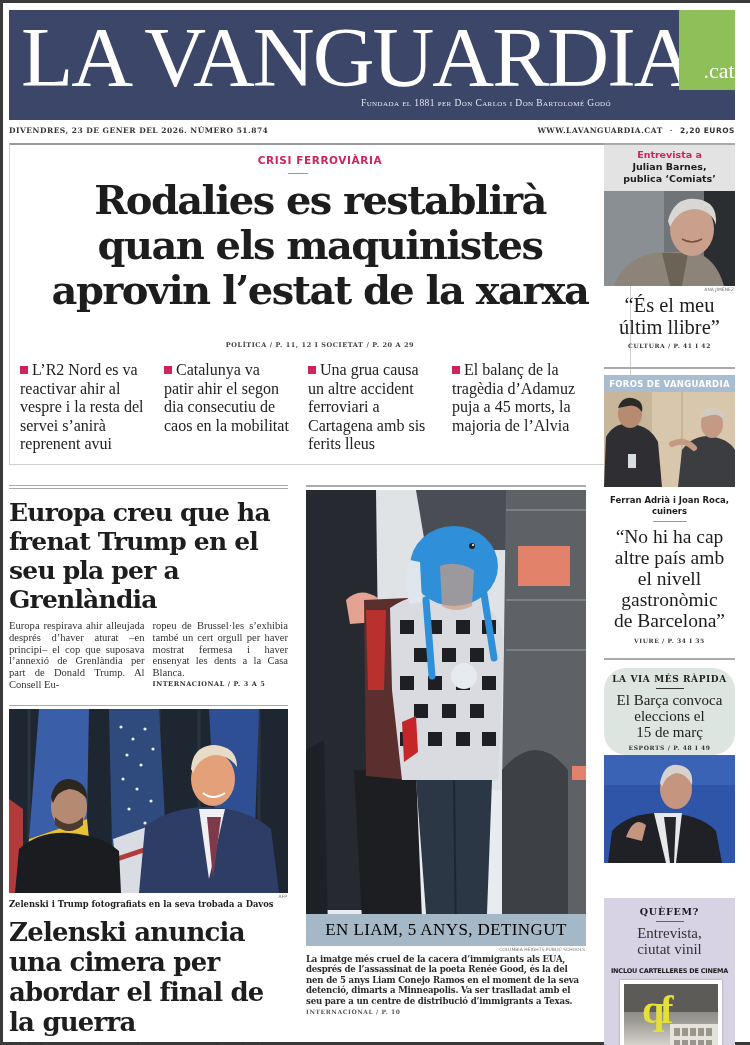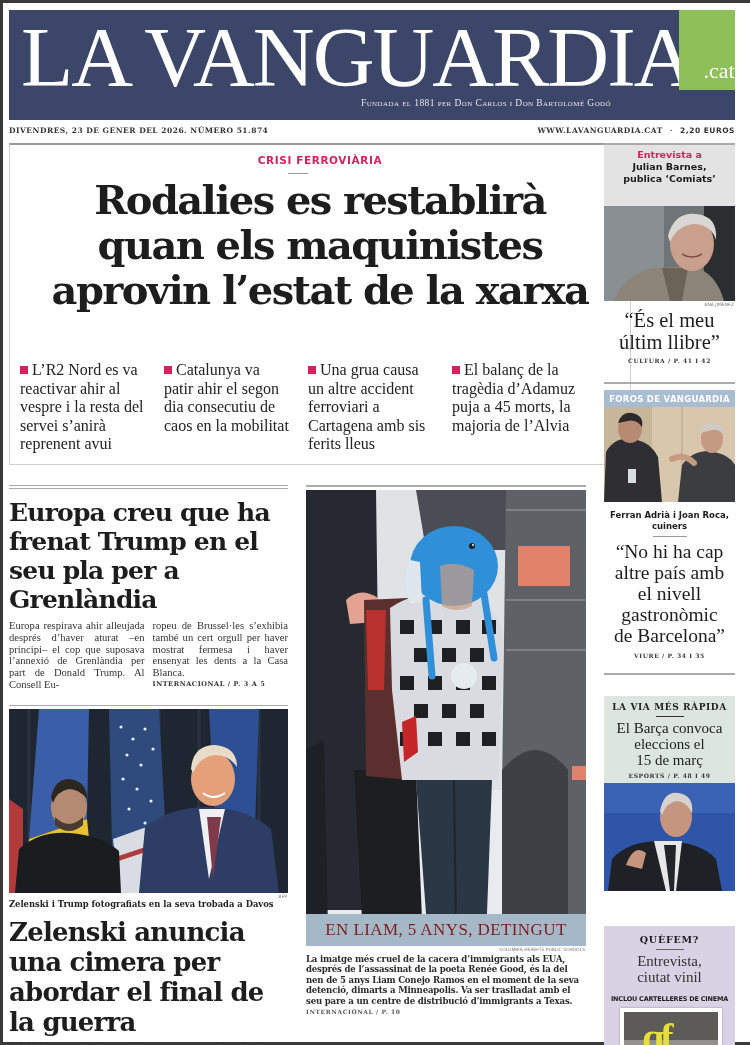--- a/index.html
+++ b/index.html
@@ -23,21 +23,21 @@
   .kicker-rule { position: absolute; top: 28px; left: 278px; width: 20px; height: 1px; background: #999; }
   .headline { position: absolute; top: 32px; left: 0; width: 100%; text-align: center; font-family: "DejaVu Serif", serif; font-weight: bold; font-size: 40px; line-height: 45px; letter-spacing: -1.6px; color: #1d1d1d; }
   .sections-ref { position: absolute; top: 196px; left: 0; width: 100%; text-align: center; font-size: 6.5px; font-weight: bold; letter-spacing: 0.6px; color: #444; }
   .bullets { position: absolute; top: 216px; left: 10px; width: 560px; display: flex; gap: 16px; }
   .bullet { flex: 1; font-family: "Liberation Serif", serif; font-size: 16px; line-height: 18.6px; color: #222; }
   .bullet .sq { display: inline-block; width: 8px; height: 8px; background: #d0235b; margin-right: 4px; vertical-align: 1px; }
 
   
   .right-col { position: absolute; left: 604px; top: 143px; width: 131px; }
   .rc-rule { height: 2px; background: #aaa; }
-  .interview-head { background: #e3e3e3; text-align: center; padding: 4px 2px 21px; font-family: "DejaVu Sans", sans-serif; font-weight: bold; font-size: 9.5px; line-height: 12px; }
+  .interview-head { background: #e3e3e3; text-align: center; padding: 4px 2px 6px; font-family: "DejaVu Sans", sans-serif; font-weight: bold; font-size: 9.5px; line-height: 12px; }
   .interview-head .pink { color: #d0235b; }
   .photo { position: relative; overflow: hidden; }
   .credit { text-align: right; font-size: 4.5px; color: #777; font-family: "DejaVu Sans", sans-serif; padding: 1px 1px 0 0; }
   .quote-lg { text-align: center; font-family: "Liberation Serif", serif; font-size: 20px; line-height: 22px; color: #1d1d1d; }
   .section-ref { text-align: center; font-size: 6px; font-weight: bold; letter-spacing: 0.6px; color: #333; margin-top: 4px; }
   .foros-head { background: #a9bdd2; color: #fff; text-align: center; font-family: "DejaVu Sans", sans-serif; font-weight: bold; font-size: 8.5px; padding: 4px 0 3px; letter-spacing: 0.3px; }
   .names { text-align: center; font-family: "DejaVu Sans", sans-serif; font-weight: bold; font-size: 8.5px; line-height: 11px; margin-top: 8px; }
   .mini-rule { width: 34px; height: 1px; background: #999; margin: 4px auto 4px; }
   .via-box { background: #dde5e1; padding: 6px 4px 4px; text-align: center; }
   .via-head { font-weight: bold; font-size: 9px; letter-spacing: 0.6px; color: #222; }
@@ -59,21 +59,21 @@
   .story-ref { font-family: "DejaVu Serif", serif; font-size: 6.5px; font-weight: bold; letter-spacing: 0.6px; color: #333; }
   .single-rule { height: 1px; background: #aaa; margin-top: 9px; }
   .zel-photo { margin-top: 3px; height: 184px; position: relative; overflow: hidden; background: #1f2630; }
   .photo-caption { font-family: "DejaVu Serif", serif; font-weight: bold; font-size: 8.4px; color: #222; margin-top: 4px; }
   .zel-head { font-family: "DejaVu Serif", serif; font-weight: bold; font-size: 26px; line-height: 30px; letter-spacing: -0.8px; color: #1d1d1d; margin-top: 8px; }
   .zel-sub { font-family: "Liberation Serif", serif; font-size: 15.5px; line-height: 17px; color: #333; margin-top: 1px; }
 
   
   .center-col { position: absolute; left: 306px; top: 485px; width: 280px; }
   .liam-photo { margin-top: 3px; height: 456px; position: relative; overflow: hidden; background: #e6e9ec; }
-  .liam-banner { position: absolute; left: 0; bottom: 0; width: 100%; height: 32px; background: #a5b8c7; color: #7f1d1d; font-family: "Liberation Serif", serif; font-size: 17px; letter-spacing: 0.4px; display: flex; align-items: center; justify-content: center; }
+  .liam-banner { position: absolute; left: 0; bottom: 0; width: 100%; height: 32px; background: #a5b8c7; color: #000000; font-family: "Liberation Serif", serif; font-size: 17px; letter-spacing: 0.4px; display: flex; align-items: center; justify-content: center; }
   .liam-text { font-family: "DejaVu Serif", serif; font-weight: bold; font-size: 8.6px; line-height: 10.4px; color: #2a2a2a; margin-top: 2px; letter-spacing: -0.2px; }
   .liam-text .ref { font-weight: bold; font-size: 6px; letter-spacing: 0.6px; color: #555; }
 </style>
 </head>
 <body>
 
 <div class="page"></div>
 
 <div class="masthead">
   <div class="logo">LA VANGUARDIA</div>
@@ -91,20 +91,21 @@
 </div>
 
 <div class="main-box">
   <div class="kicker">CRISI FERROVIÀRIA</div>
   <div class="kicker-rule"></div>
   <div class="headline">
     <div>Rodalies es restablirà</div>
     <div>quan els maquinistes</div>
     <div>aprovin l’estat de la xarxa</div>
   </div>
+  <div class="sections-ref">POLÍTICA / P. 11, 12 I SOCIETAT / P. 20 A 29</div>
   <div class="bullets">
     <div class="bullet"><span class="sq"></span><span>L’R2 Nord es va reactivar ahir al vespre i la resta del servei s’anirà reprenent avui</span></div>
     <div class="bullet"><span class="sq"></span><span>Catalunya va patir ahir el segon dia consecutiu de caos en la mobilitat</span></div>
     <div class="bullet"><span class="sq"></span><span>Una grua causa un altre accident ferroviari a Cartagena amb sis ferits lleus</span></div>
     <div class="bullet"><span class="sq"></span><span>El balanç de la tragèdia d’Adamuz puja a 45 morts, la majoria de l’Alvia</span></div>
   </div>
 </div>
 
 <div class="right-col">
 
@@ -163,21 +164,21 @@
       <div>altre país amb</div>
       <div>el nivell</div>
       <div>gastronòmic</div>
       <div>de Barcelona”</div>
     </div>
     <div class="section-ref" style="margin-top:6px;">VIURE / P. 34 I 35</div>
   </div>
 
   <div style="margin-top:14px;">
     <div class="rc-rule"></div>
-    <div class="via-box" style="margin-top:21px;">
+    <div class="via-box" style="margin-top:8px;border-radius:22px;">
       <div class="via-head">LA VIA MÉS RÀPIDA</div>
       <div class="mini-rule" style="background:#333;width:28px;margin:4px auto 3px;"></div>
       <div class="via-title">
         <div>El Barça convoca</div>
         <div>eleccions el</div>
         <div>15 de març</div>
       </div>
       <div class="section-ref">ESPORTS / P. 48 I 49</div>
     </div>
     <div class="photo" style="height:108px;">

